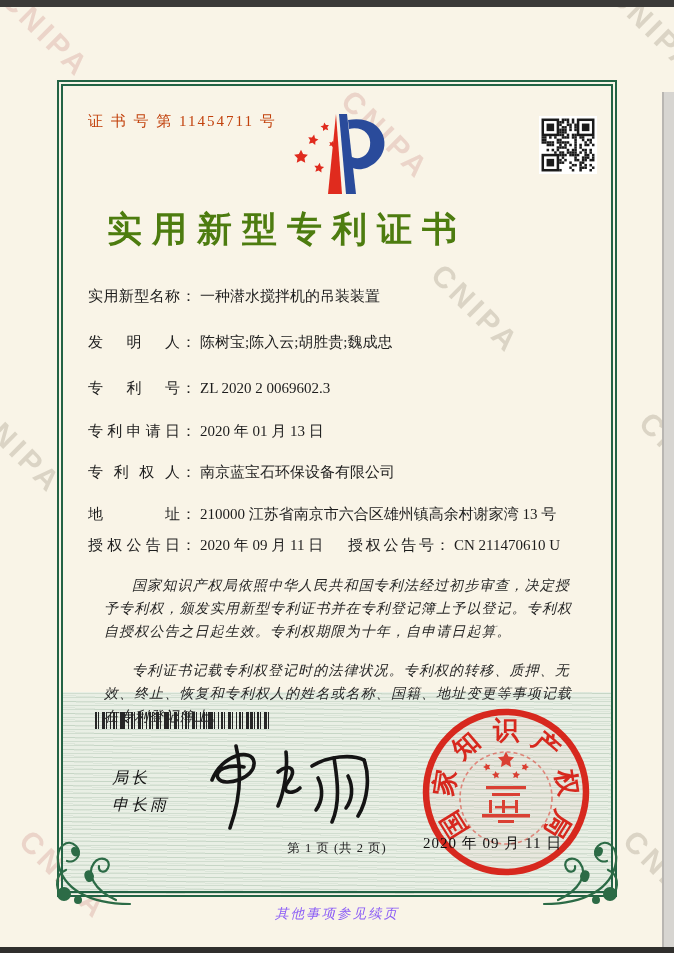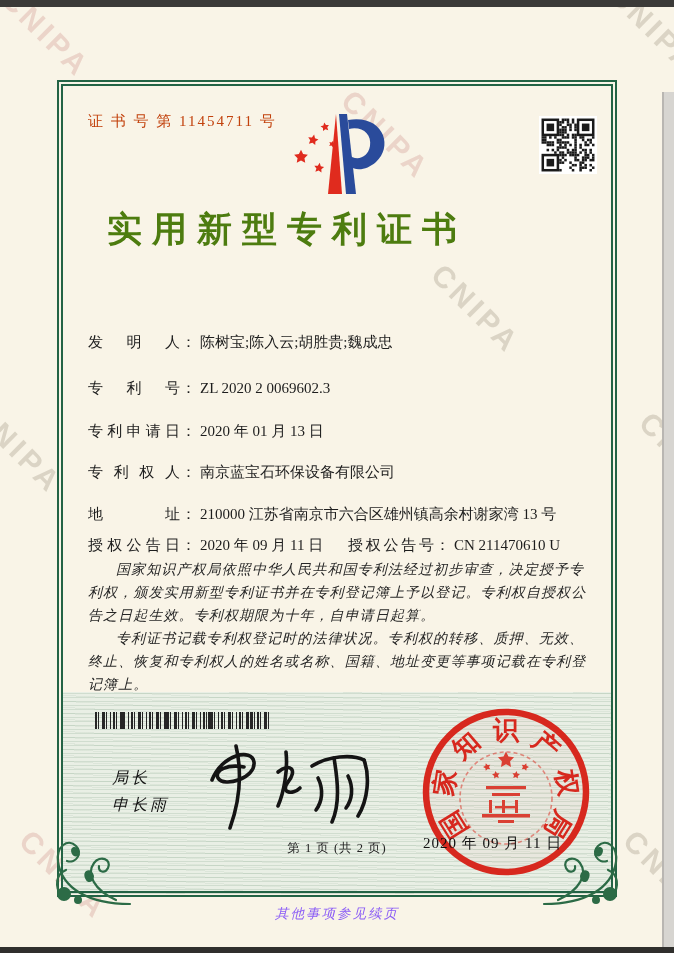--- a/index.html
+++ b/index.html
@@ -41,21 +41,21 @@
          font-size:35px;font-weight:700;letter-spacing:10px;color:#4d7c0f;z-index:4;}
 
   .row{position:absolute;left:88px;width:520px;font-size:15px;color:#1d1d1d;z-index:4;white-space:nowrap;}
   .field-label{display:inline-block;width:92px;text-align:justify;text-align-last:justify;vertical-align:top;}
   .colon{display:inline-block;margin:0 4px 0 1px;}
   .pair2{position:absolute;left:260px;top:0;white-space:nowrap;}
   .pair2 .field-label{width:86px;}
 
   .paras{position:absolute;left:88px;top:558px;width:508px;z-index:4;color:#262626;
          font-size:14px;line-height:23px;font-style:italic;letter-spacing:1.1px;}
-  .paras p{margin:0;text-indent:2em;}
+  .paras p{margin:16px;text-indent:2em;}
 
   .barcode{position:absolute;left:95px;top:712px;width:177px;height:17px;z-index:4;
     background-image:
       repeating-linear-gradient(90deg,#262626 0 2px,rgba(0,0,0,0) 2px 3px,#262626 3px 4px,
         rgba(0,0,0,0) 4px 7px,#262626 7px 10px,rgba(0,0,0,0) 10px 11px,#262626 11px 12px,
         rgba(0,0,0,0) 12px 15px,#262626 15px 16px,rgba(0,0,0,0) 16px 18px),
       repeating-linear-gradient(90deg,rgba(0,0,0,0) 0 27px,#262626 27px 29px,rgba(0,0,0,0) 29px 43px);}
 
   .signer{position:absolute;left:112px;top:764px;z-index:4;font-size:16px;color:#111;
           line-height:27px;letter-spacing:3px;font-style:italic;}
@@ -290,20 +290,23 @@
         <rect x="40.34782608695652" y="5.043478260869565" width="12.608695652173914" height="12.608695652173914" fill="#ffffff"></rect>
         <rect x="42.869565217391305" y="7.565217391304348" width="7.565217391304348" height="7.565217391304348" fill="#1a1a1a"></rect>
         <rect x="2.5217391304347827" y="37.82608695652174" width="17.65217391304348" height="17.65217391304348" fill="#1a1a1a"></rect>
         <rect x="5.043478260869565" y="40.34782608695652" width="12.608695652173914" height="12.608695652173914" fill="#ffffff"></rect>
         <rect x="7.565217391304348" y="42.869565217391305" width="7.565217391304348" height="7.565217391304348" fill="#1a1a1a"></rect>
       </svg>
   </div>
 
   <div class="title">实用新型专利证书</div>
 
+  <div class="row" style="top:287px">
+    <span class="field-label">实用新型名称</span><span class="colon">：</span><span class="field-value">一种潜水搅拌机的吊装装置</span>
+  </div>
   <div class="row" style="top:333px">
     <span class="field-label">发明人</span><span class="colon">：</span><span class="field-value">陈树宝;陈入云;胡胜贵;魏成忠</span>
   </div>
   <div class="row" style="top:379px">
     <span class="field-label">专利号</span><span class="colon">：</span><span class="field-value">ZL 2020 2 0069602.3</span>
   </div>
   <div class="row" style="top:422px">
     <span class="field-label">专利申请日</span><span class="colon">：</span><span class="field-value">2020 年 01 月 13 日</span>
   </div>
   <div class="row" style="top:463px">

